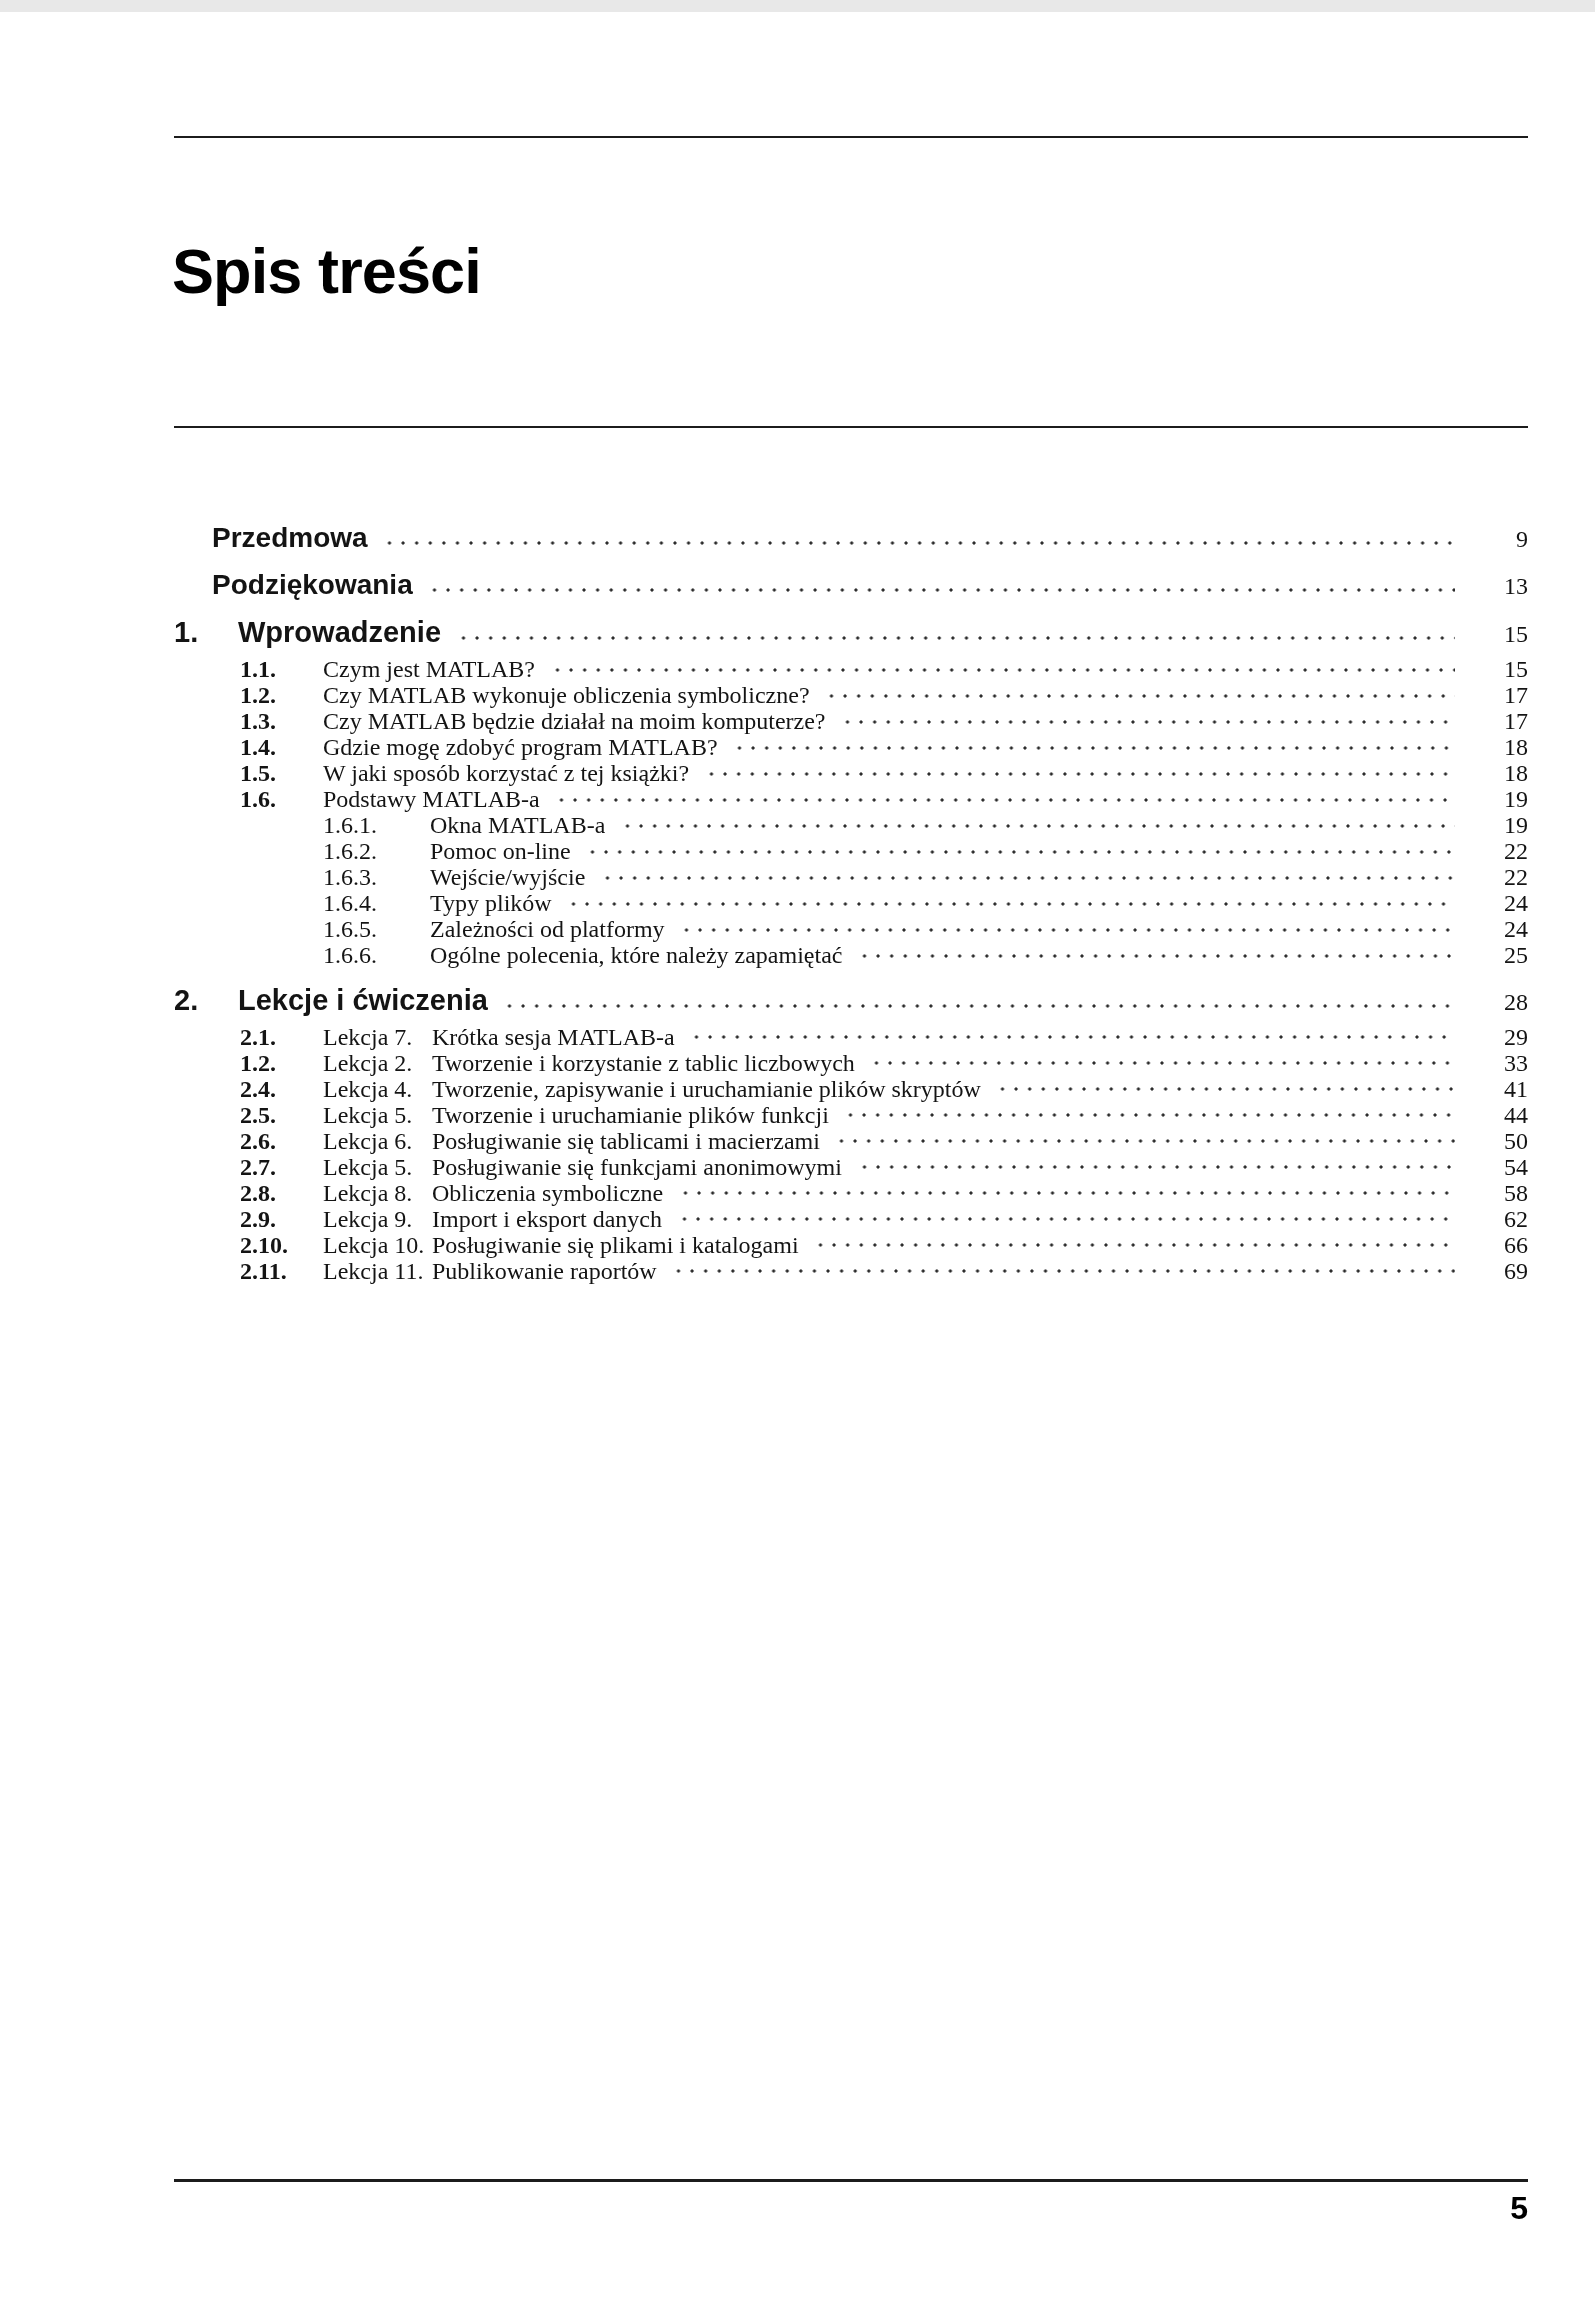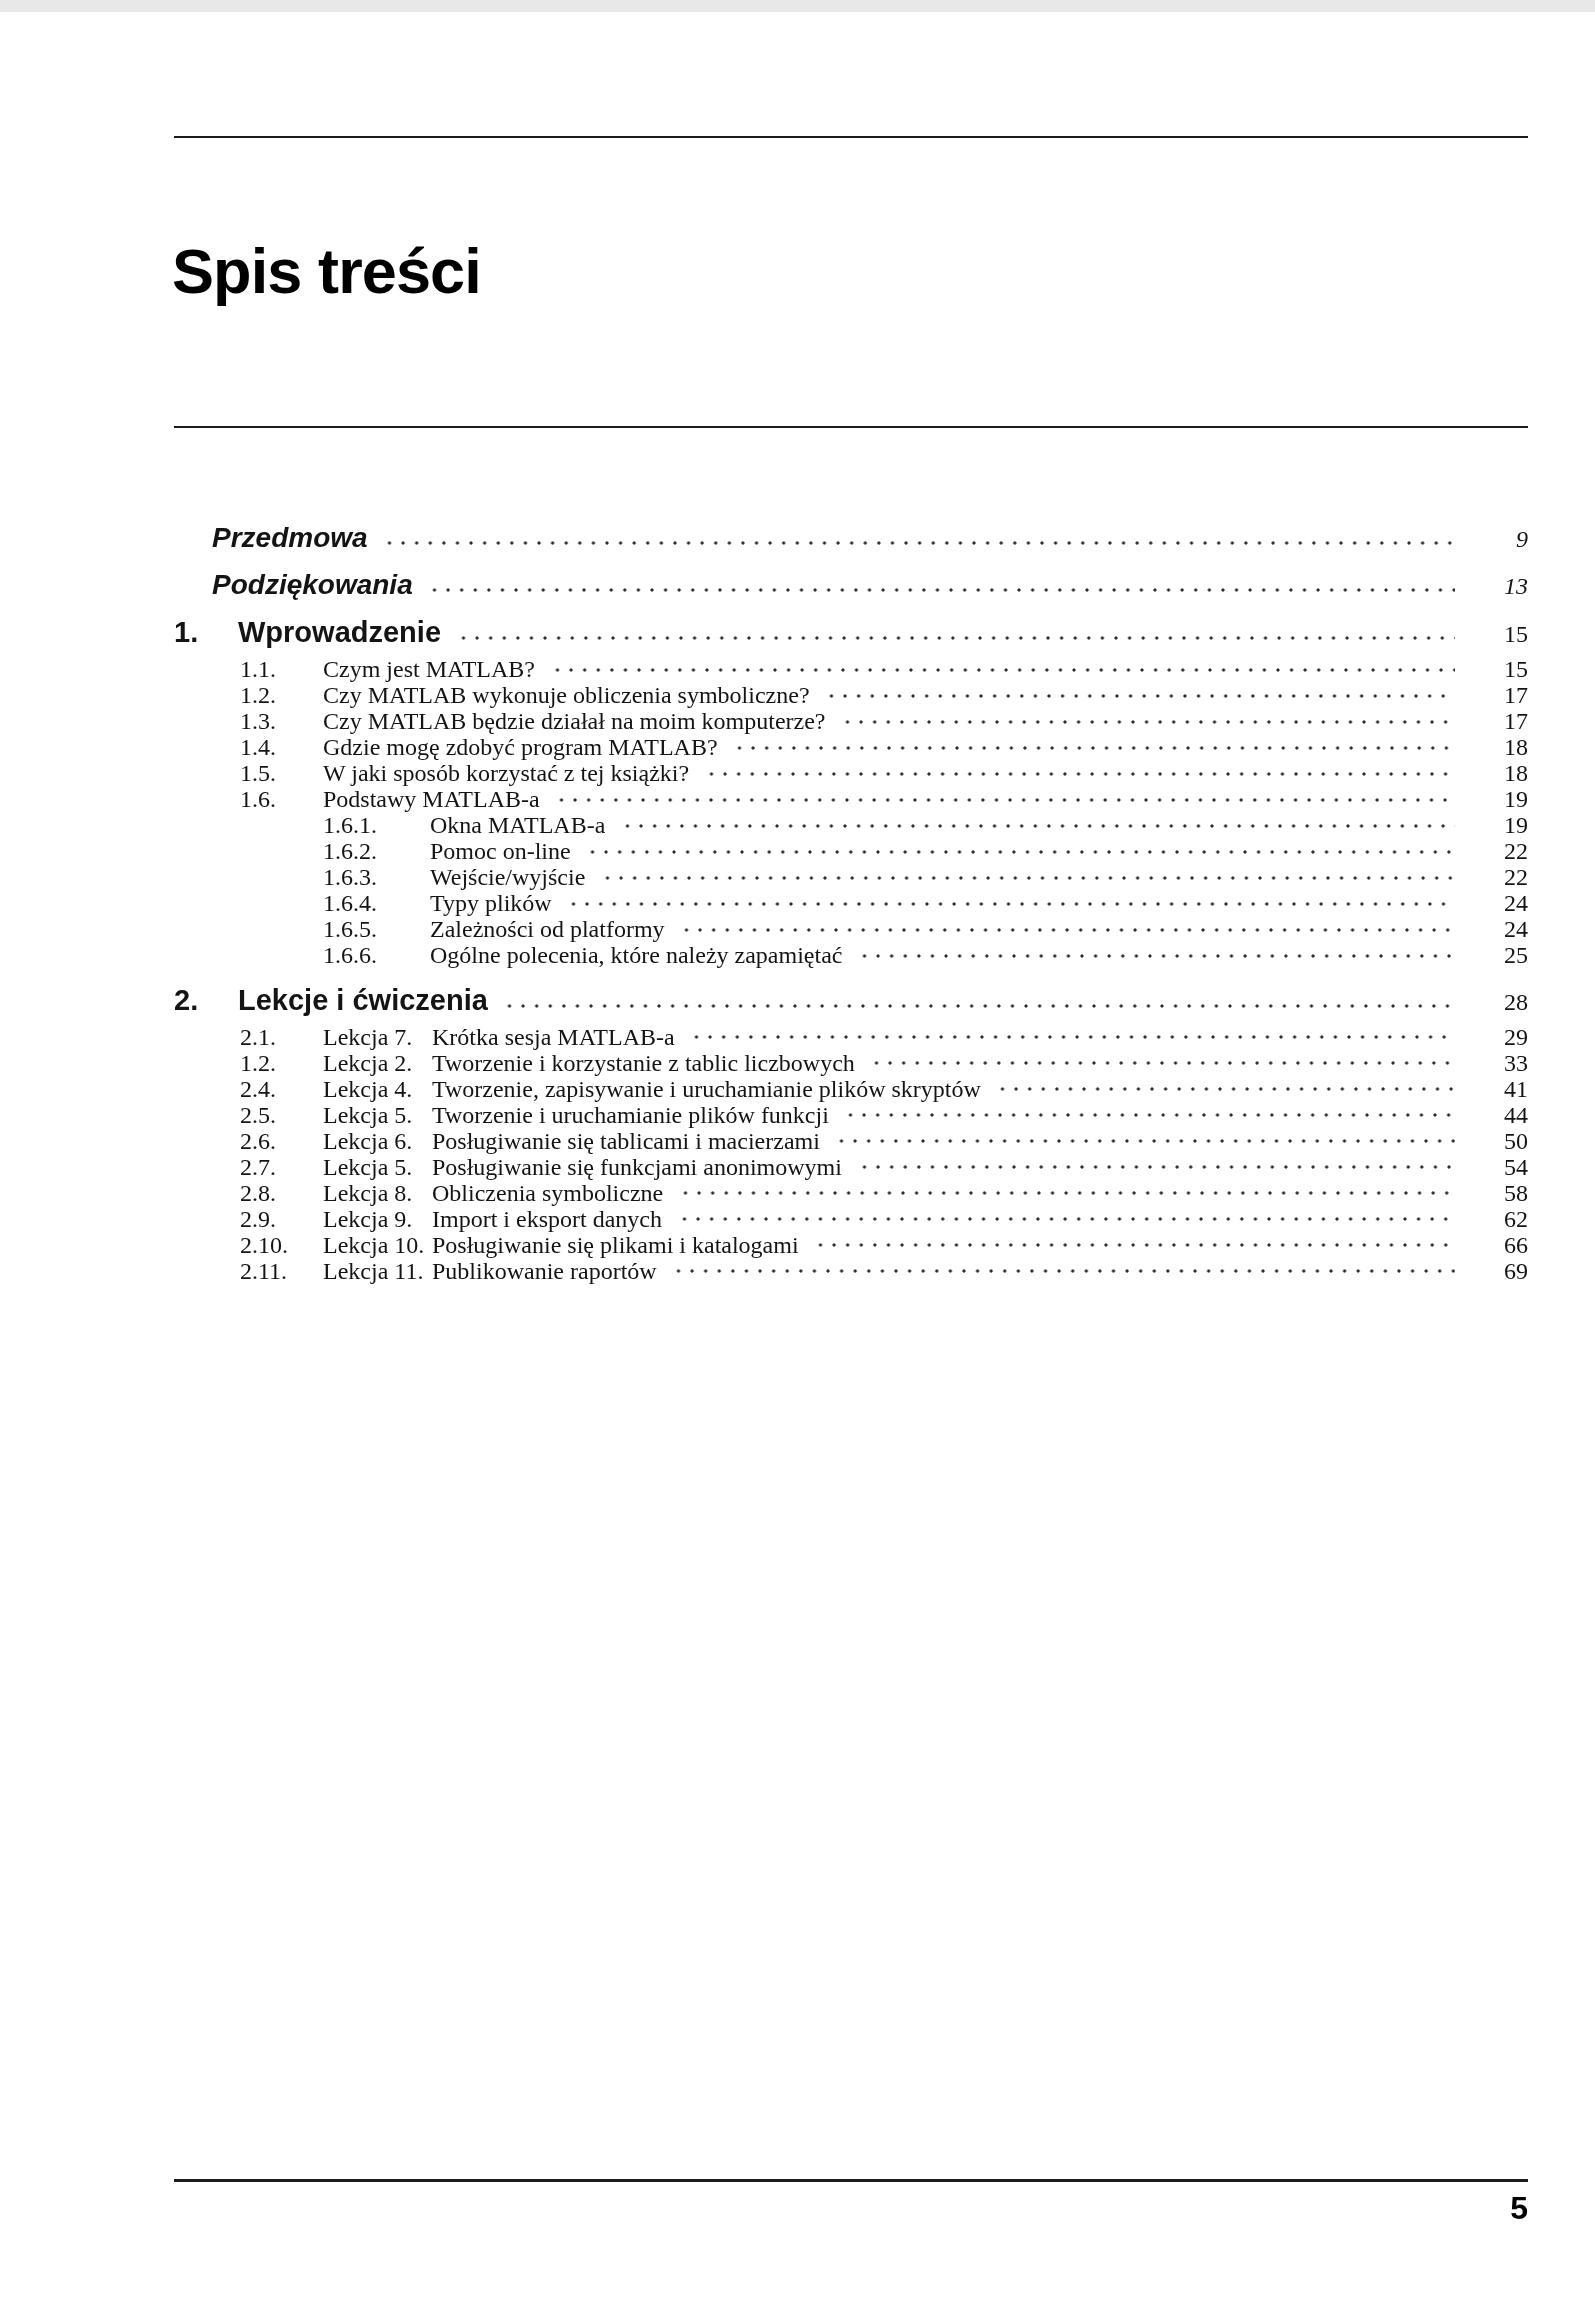--- a/index.html
+++ b/index.html
@@ -68,36 +68,35 @@
   }
 
   
   .row.front {
     font-family: "Liberation Sans", sans-serif;
     font-weight: 700;
     font-size: 28px;
     line-height: 36px;
     padding-left: 38px;
     margin-bottom: 11px;
-    font-style: italic;
   }
   
   .row.chapter {
     font-family: "Liberation Sans", sans-serif;
     font-weight: 700;
     font-size: 29px;
     line-height: 37px;
     margin-bottom: 5.1px;
   }
   .row.chapter .num { width: 64px; }
   .row.chapter.gap-above { margin-top: 13.6px; }
 
   
   .row.lvl1 { padding-left: 66px; }
-  .row.lvl1 .num { width: 83px; }
+  .row.lvl1 .num { width: 83px; font-weight: bold; }
   .row.lvl2 { padding-left: 149px; }
   .row.lvl2 .num { width: 107px; }
 
   .folio {
     position: absolute;
     top: 2178px;
     right: 68px;
     font-family: "Liberation Sans", sans-serif;
     font-weight: 700;
     font-size: 32px;

